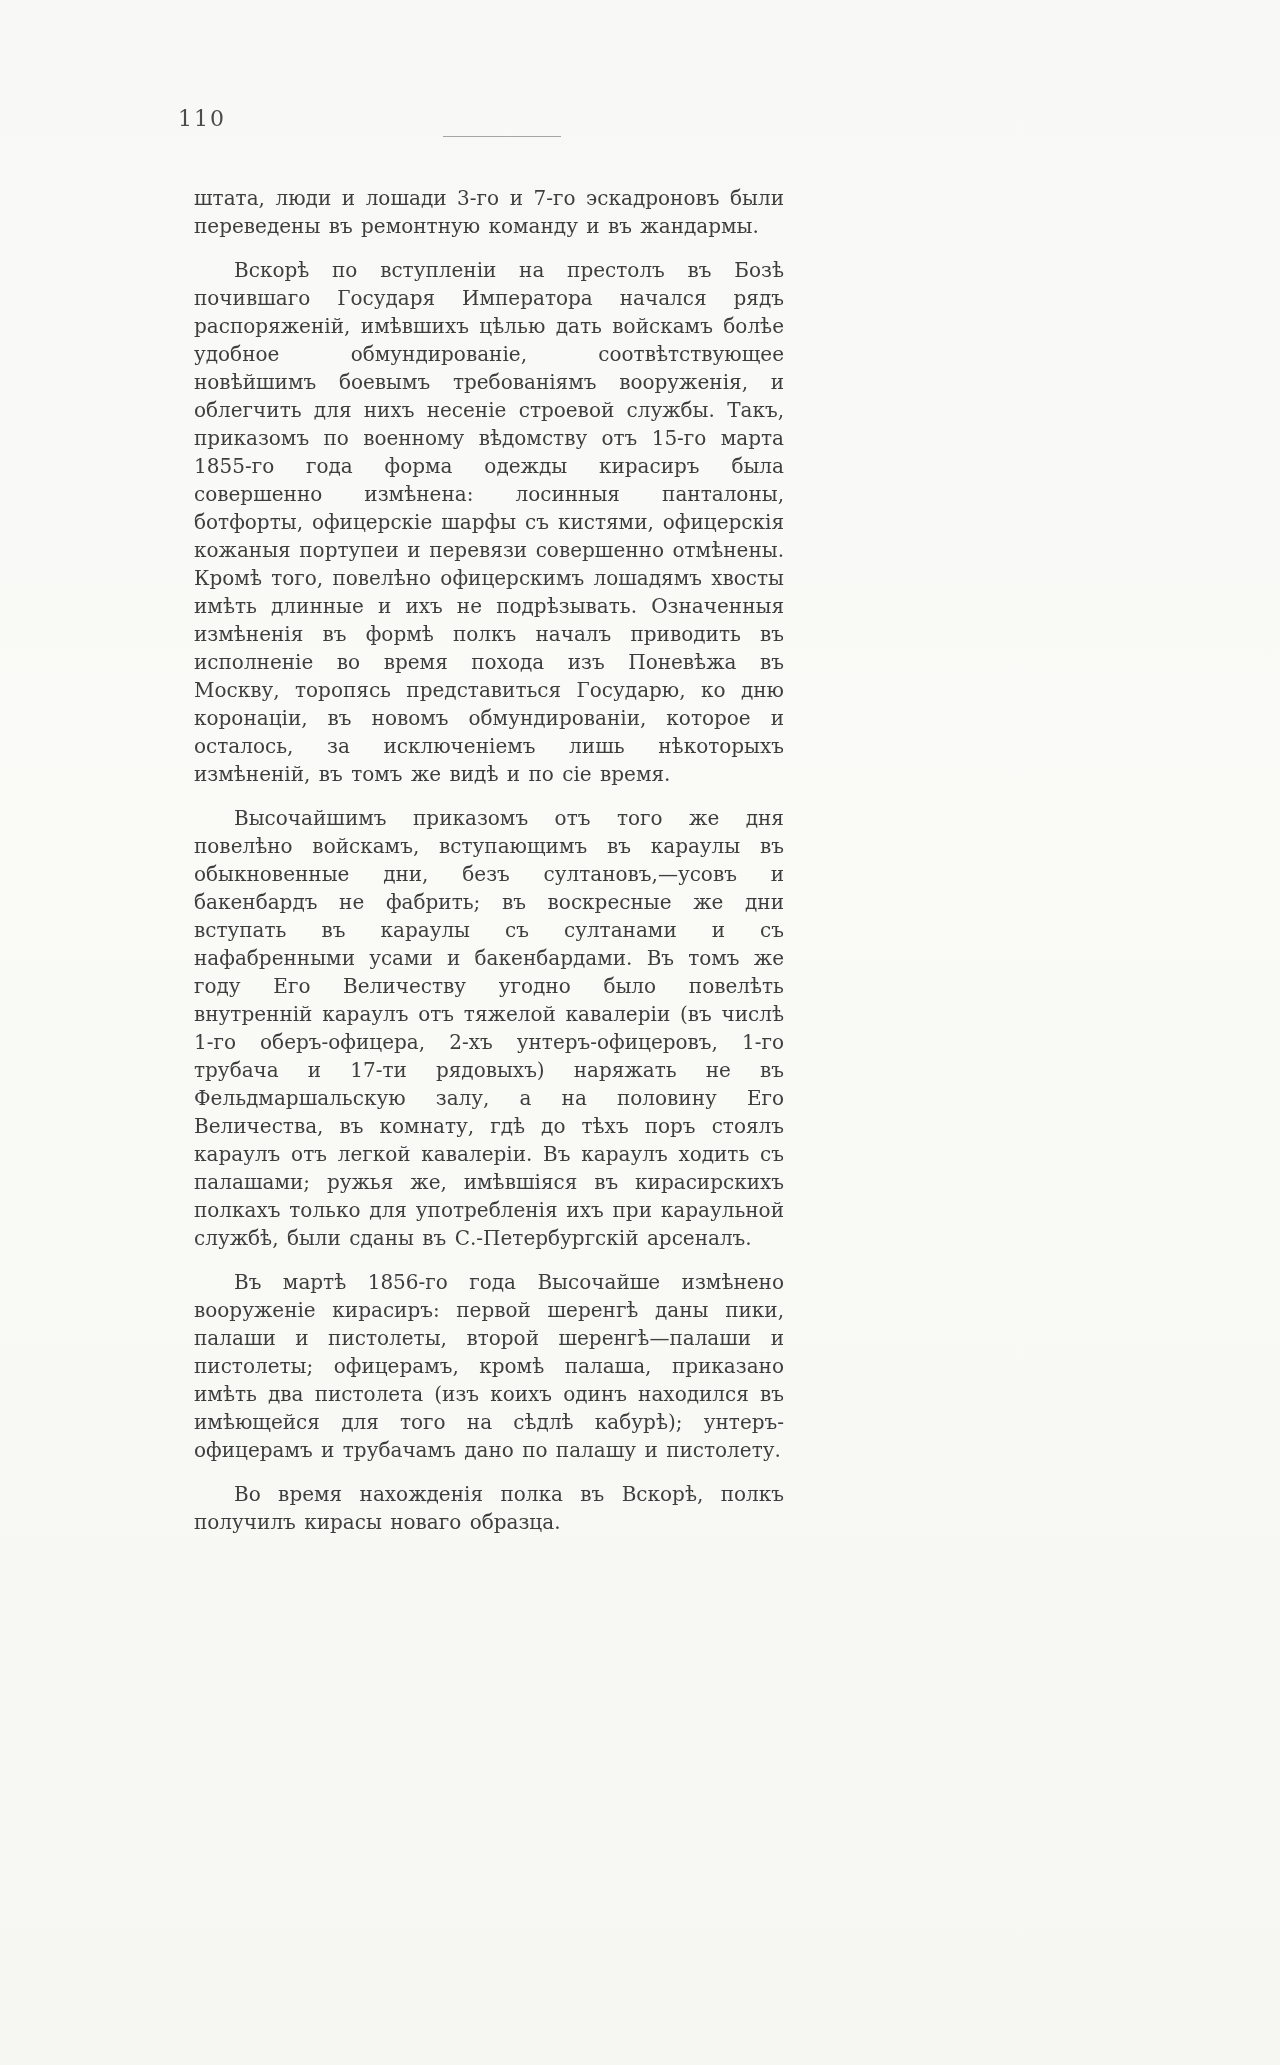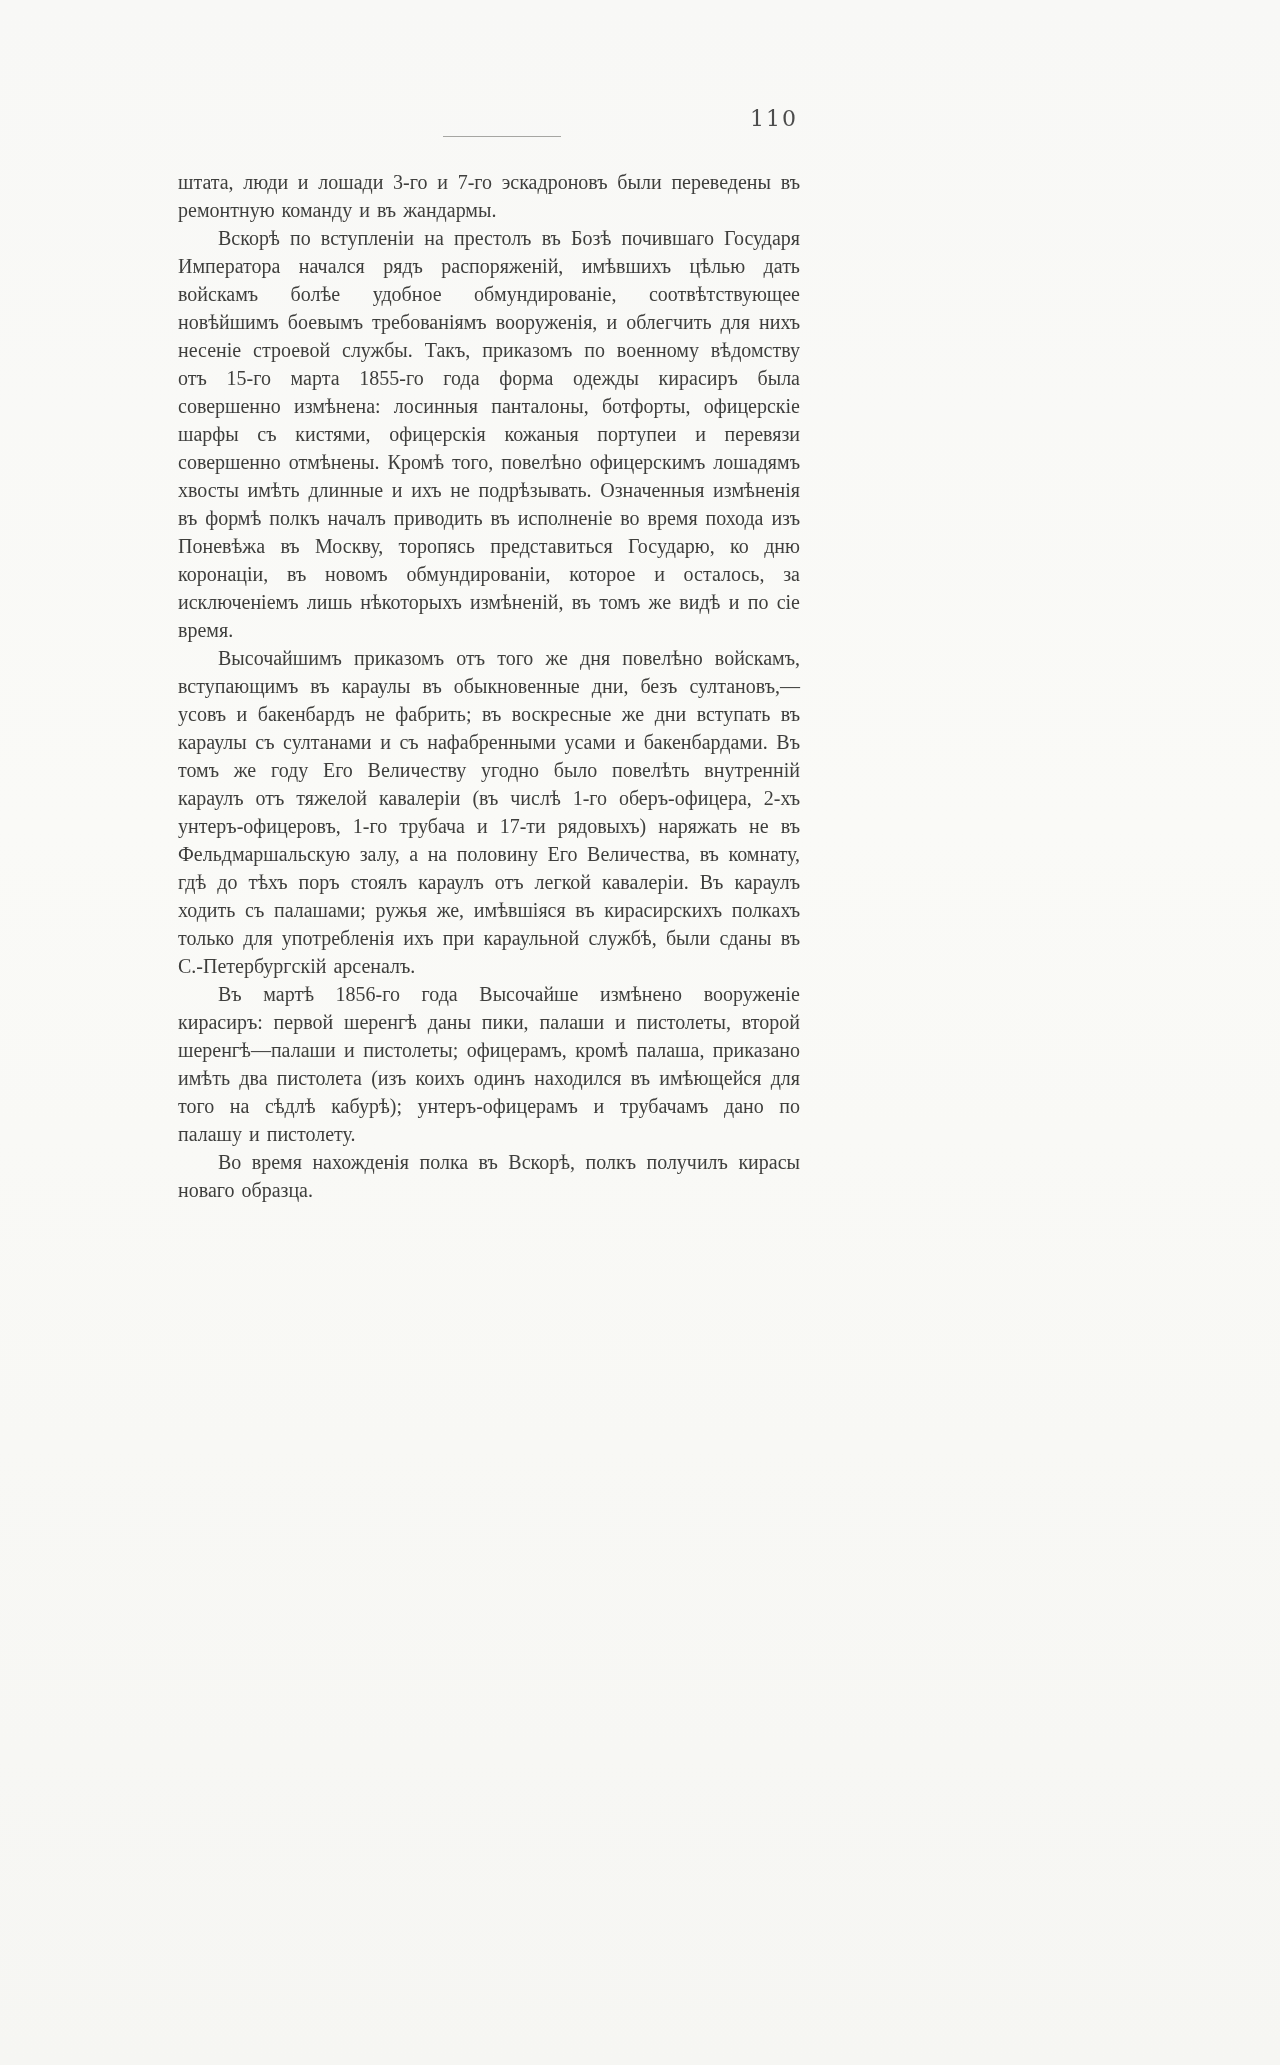--- a/index.html
+++ b/index.html
@@ -20,21 +20,21 @@
     width: 1280px;
     height: 2065px;
     background: linear-gradient(180deg, #f8f8f6 0%, #fafaf7 40%, #f6f6f3 100%);
     overflow: hidden;
   }
   .page-header {
     position: absolute;
     left: 178px;
     top: 106px;
     width: 620px;
-    text-align: right;
+    text-align: left;
   }
   .page-number {
     font-size: 22px;
     color: #4c4c4c;
     letter-spacing: 2px;
   }
   .page-number-rule {
     width: 118px;
     height: 1px;
     background: #a6a6a2;
@@ -46,25 +46,24 @@
     left: 178px;
     top: 168px;
     width: 622px;
     text-align: justify;
     font-size: 20px;
     line-height: 28px;
     color: #3e3e3c;
     text-rendering: optimizeLegibility;
   }
   .text-block p {
-    margin: 0;
+    margin: 16px;
     padding: 0;
     text-indent: 40px;
     word-spacing: 2px;
-    font-family: Liberation Serif, serif;
   }
   .text-block p.continuation {
     text-indent: 0;
   }
 </style>
 </head>
 <body>
 
 <div class="scan-page">
 

